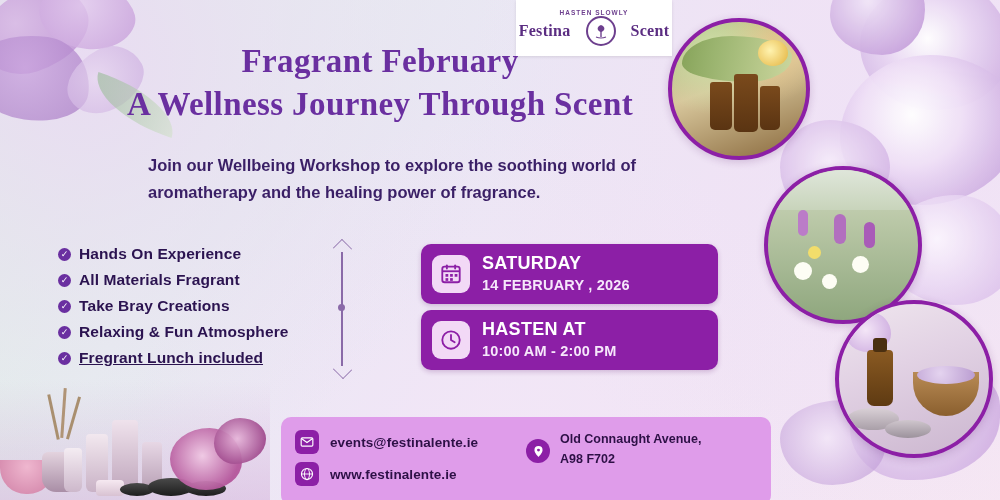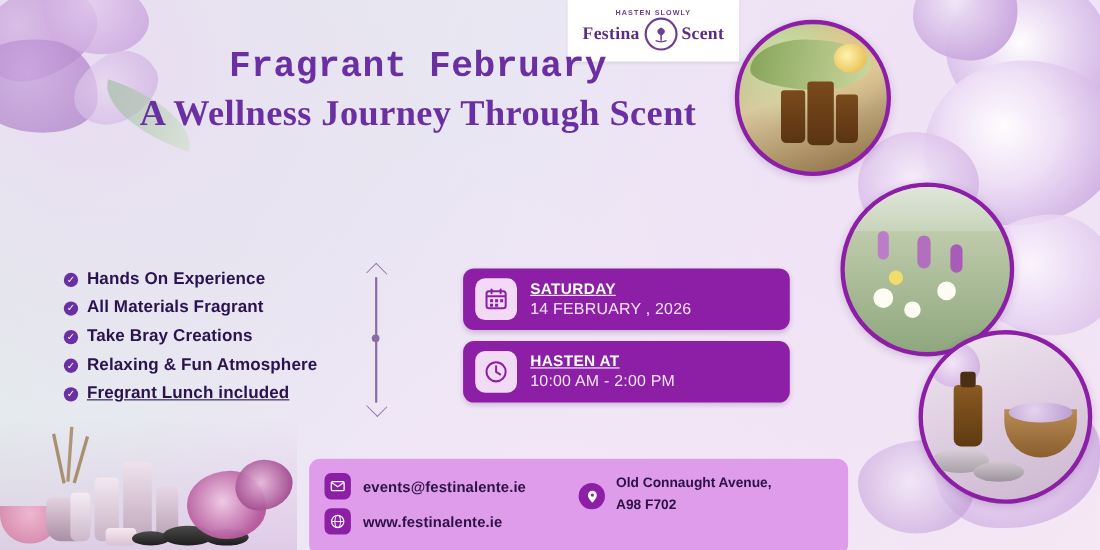--- a/index.html
+++ b/index.html
@@ -55,29 +55,29 @@
   .bl .s2{left:186px;width:40px;height:15px;}
   .bl .s3{left:120px;width:34px;height:13px;}
   .bl .candle{position:absolute;left:96px;bottom:4px;width:28px;height:16px;border-radius:4px;background:linear-gradient(180deg,#f6e9f1,#d8c2d2);}
 
   
   .logo{
     position:absolute;left:516px;top:0px;width:156px;height:56px;background:#ffffff;
     display:flex;align-items:center;justify-content:center;
     box-shadow:0 1px 3px rgba(0,0,0,.10);
   }
-  .logo-inner{display:flex;align-items:center;gap:4px;}
+  .logo-inner{display:flex;align-items:center;gap:15px;}
   .logo-tag{font-size:6.5px;letter-spacing:1px;color:#6d3f8e;font-weight:700;text-align:center;line-height:1;}
   .logo-word{font-family:"Liberation Serif",serif;font-size:16px;color:#5b2d82;font-weight:700;letter-spacing:.3px;}
   .logo-mark{width:26px;height:26px;border-radius:50%;border:2px solid #6d3f8e;display:flex;align-items:center;justify-content:center;}
   .logo-mark svg{display:block;}
 
   
   .headline{position:absolute;left:60px;top:42px;width:640px;text-align:center;}
-  .h1{font-family:Liberation Mono, monospace;font-size:33px;font-weight:700;color:#6a2fa0;letter-spacing:.4px;line-height:1.18;margin:0;}
+  .h1{font-family:Liberation Serif, serif;font-size:33px;font-weight:700;color:#6a2fa0;letter-spacing:.4px;line-height:1.18;margin:0;}
   .h2{font-family:"Liberation Serif",serif;font-size:33px;font-weight:700;color:#6a2fa0;letter-spacing:.4px;line-height:1.18;margin:4px 0 0 0;}
 
   .intro{position:absolute;left:148px;top:152px;width:490px;color:#3a1f66;font-size:16.5px;font-weight:700;line-height:1.62;}
 
   
   .checklist{position:absolute;left:58px;top:245px;width:300px;}
   .ck{display:flex;align-items:center;gap:8px;margin-bottom:8px;}
   .ck .tick{width:13px;height:13px;border-radius:50%;background:#6a2fa0;color:#fff;font-size:9px;display:flex;align-items:center;justify-content:center;flex:0 0 auto;}
   .ck .txt{font-size:15.5px;font-weight:700;color:#2b1350;letter-spacing:.1px;}
   .ck.last .txt{text-decoration:underline;}
@@ -86,22 +86,22 @@
   .ornament{position:absolute;left:330px;top:238px;width:24px;height:142px;}
   .ornament .line{position:absolute;left:11px;top:14px;width:1.5px;height:114px;background:#8a6aa8;}
   .ornament .dot{position:absolute;left:8px;top:66px;width:7px;height:7px;border-radius:50%;background:#8a6aa8;}
   .ornament .arrow-t{position:absolute;left:3px;top:2px;width:18px;height:16px;border-left:1.5px solid #8a6aa8;border-top:1.5px solid #8a6aa8;transform:rotate(45deg) scale(.75);}
   .ornament .arrow-b{position:absolute;left:3px;bottom:2px;width:18px;height:16px;border-right:1.5px solid #8a6aa8;border-bottom:1.5px solid #8a6aa8;transform:rotate(45deg) scale(.75);}
 
   
   .pill{position:absolute;background:#8c1fa6;border-radius:10px;display:flex;align-items:center;padding:9px 16px 9px 11px;box-shadow:0 2px 5px rgba(90,20,110,.22);}
   .pill .ic{width:38px;height:38px;border-radius:9px;background:#f2d9f6;display:flex;align-items:center;justify-content:center;flex:0 0 auto;margin-right:12px;}
   .pill .ic svg{display:block;}
-  .pill .tl1{color:#ffffff;font-size:14px;font-weight:700;letter-spacing:.3px;line-height:1.15;text-decoration:underline;}
-  .pill .tl2{color:#f6e7fb;font-size:14.5px;font-weight:400;letter-spacing:.2px;line-height:1.3;margin-top:2px;}
+  .pill .tl1{color:#ffffff;font-size:18px;font-weight:700;letter-spacing:.3px;line-height:1.15;}
+  .pill .tl2{color:#f6e7fb;font-size:14.5px;font-weight:700;letter-spacing:.2px;line-height:1.3;margin-top:2px;}
   #pill-date{left:421px;top:244px;width:270px;}
   #pill-time{left:421px;top:310px;width:270px;}
 
   
   .contact{position:absolute;left:281px;top:417px;width:490px;height:88px;background:#df9cea;border-radius:10px;}
   .crow{position:absolute;display:flex;align-items:center;gap:11px;}
   #c-mail{left:14px;top:13px;}
   #c-web{left:14px;top:45px;}
   .cicon{width:24px;height:24px;border-radius:6px;background:#8c1fa6;display:flex;align-items:center;justify-content:center;flex:0 0 auto;}
   .ctext{font-size:13.5px;font-weight:700;color:#2d1046;letter-spacing:.1px;}
@@ -231,20 +231,21 @@
         <span class="logo-word">Scent</span>
       </div>
     </div>
   </div>
 
   <div class="headline">
     <div class="h1">Fragrant February</div>
     <div class="h2">A Wellness Journey Through Scent</div>
   </div>
 
+  <div class="intro">Join our Wellbeing Workshop to explore the soothing world of aromatherapy and the healing power of fragrance.</div>
 
   <div class="checklist">
     <div class="ck">
       <span class="tick">✓</span>
       <span class="txt">Hands On Experience</span>
     </div>
     <div class="ck">
       <span class="tick">✓</span>
       <span class="txt">All Materials Fragrant</span>
     </div>

